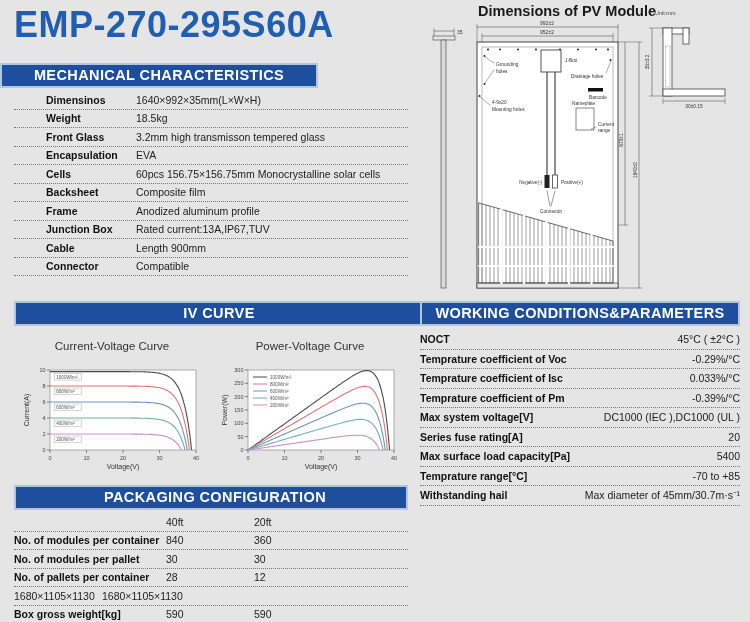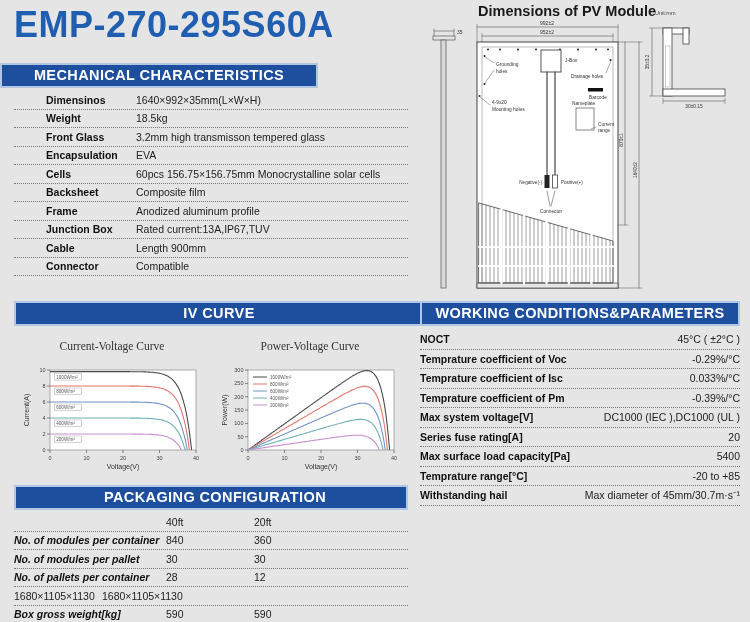--- a/index.html
+++ b/index.html
@@ -22,28 +22,28 @@
   .spec-row .val{flex:1;color:#222;}
 
   .work-table{position:absolute;left:420px;top:330px;width:320px;}
   .work-row{display:flex;justify-content:space-between;border-bottom:1px dotted #777;
             padding:3px 0 3.5px;font-size:10.5px;line-height:12px;gap:36px;}
   .work-row .lbl{font-weight:bold;color:#111;}
   .work-row .val{color:#222;text-align:right;}
 
   .pack-table{position:absolute;left:14px;top:513px;width:394px;font-size:10.5px;}
   .pack-row{display:flex;border-bottom:1px dotted #777;padding:2.5px 0 3px;line-height:12px;}
-  .pack-row .lbl{width:152px;flex:none;font-weight:bold;color:#111;font-style:italic;}
+  .pack-row .lbl{width:152px;flex:none;font-weight:bold;color:#111;}
   .pack-row .cv{width:88px;flex:none;text-align:left;color:#222;}
   .pack-row.colhead .lbl{font-weight:normal;}
 
   #charts{position:absolute;left:14px;top:334px;width:394px;display:flex;
           justify-content:center;gap:14px;}
   .fig{width:184px;}
-  .fig-title{font-size:11.5px;color:#333;text-align:center;margin:6px 0 10px 0;font-family:Liberation Serif, serif;}
+  .fig-title{font-size:11.5px;color:#333;text-align:center;margin:6px 0 10px 0;}
 
   #diagram{position:absolute;left:420px;top:0;width:326px;height:298px;}
   svg text{font-family:"Liberation Sans",sans-serif;}
 </style>
 </head>
 <body>
 
 <div class="page">
 
   <div id="title">EMP-270-295S60A</div>
@@ -334,21 +334,21 @@
     <div class="work-row">
         <span class="lbl">Series fuse rating[A]</span>
         <span class="val">20</span>
       </div>
     <div class="work-row">
         <span class="lbl">Max surface load capacity[Pa]</span>
         <span class="val">5400</span>
       </div>
     <div class="work-row">
         <span class="lbl">Temprature range[°C]</span>
-        <span class="val">-20 to +85</span>
+        <span class="val">-70 to +85</span>
       </div>
     <div class="work-row">
         <span class="lbl">Withstanding hail</span>
         <span class="val">Max diameter of 45mm/30.7m·s⁻¹</span>
       </div>
   </div>
 
   <div class="hdr" id="hdr-pack">PACKAGING CONFIGURATION</div>
 
   <div class="pack-table">

